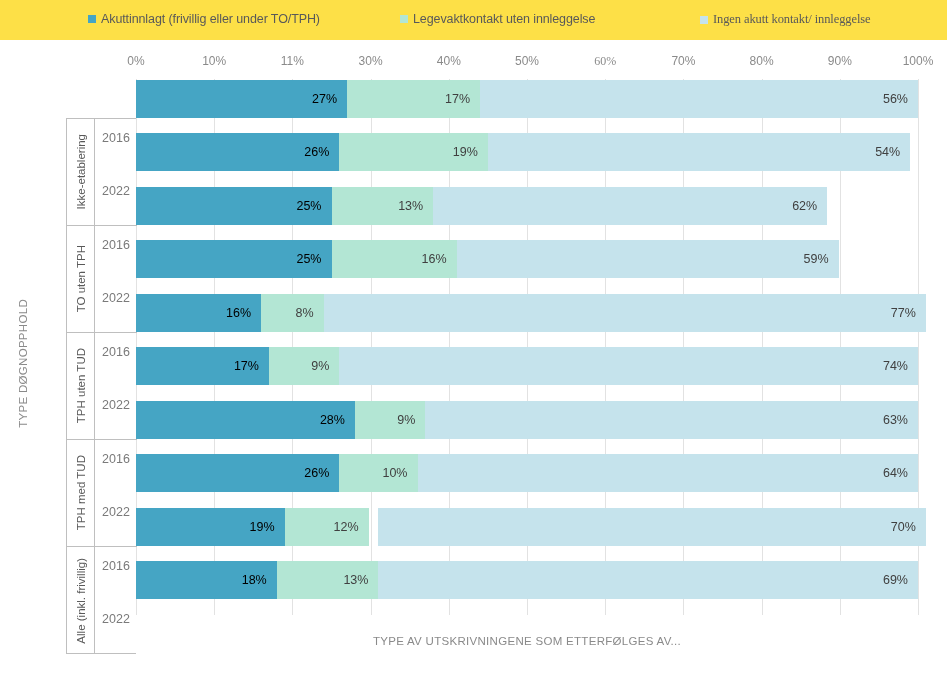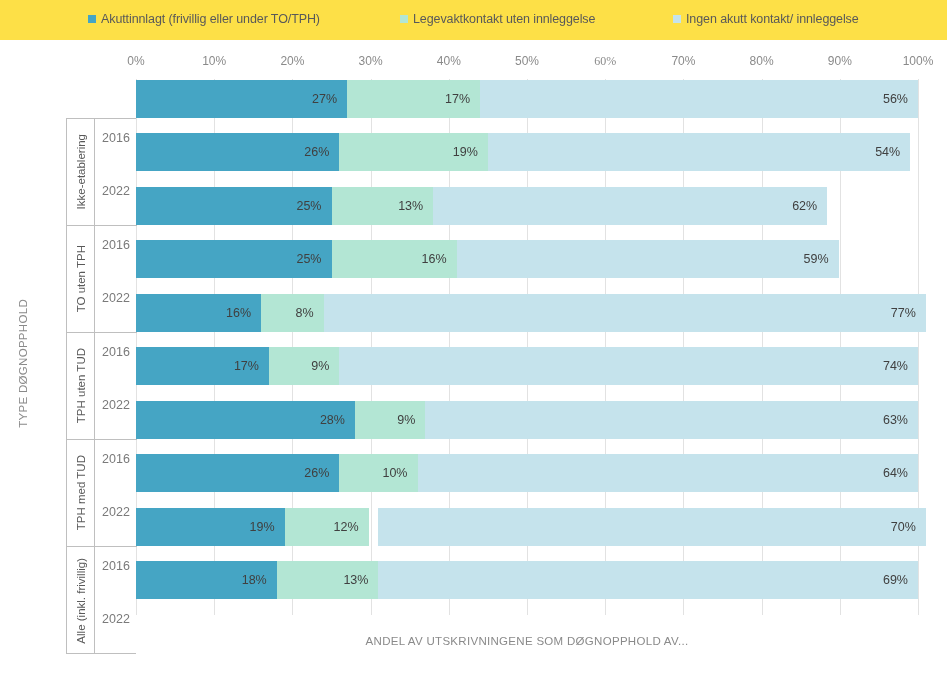--- a/index.html
+++ b/index.html
@@ -110,21 +110,21 @@
     align-items: center;
     justify-content: flex-end;
     box-sizing: border-box;
     padding-right: 10px;
     overflow: visible;
   }
   .seg-label {
     font-size: 12.5px;
     white-space: nowrap;
   }
-  .seg1 .seg-label { color: #404040; }
+  .seg1 .seg-label { color: #000000; }
   .seg2 .seg-label { color: #404040; }
   .seg3 .seg-label { color: #404040; }
 
   
   #cat-axis {
     position: absolute;
     left: 66px;
     top: 78px;
     width: 70px;
     height: 536px;
@@ -209,36 +209,36 @@
 
 <div id="legend">
   <div class="legend-item" style="left:88px;">
     <span class="legend-swatch" style="background:#45a5c4;"></span>
     <span class="legend-label">Akuttinnlagt (frivillig eller under TO/TPH)</span>
   </div>
   <div class="legend-item" style="left:400px;">
     <span class="legend-swatch" style="background:#b3e6d4;"></span>
     <span class="legend-label">Legevaktkontakt uten innleggelse</span>
   </div>
-  <div class="legend-item" style="left:673px;">
+  <div class="legend-item" style="left:700px;font-family:Liberation Serif, serif;">
     <span class="legend-swatch" style="background:#c5e3ec;"></span>
     <span class="legend-label">Ingen akutt kontakt/ innleggelse</span>
   </div>
 </div>
 
 <div id="plot-wrap">
 
   <div id="y-axis-title">
     <span>TYPE DØGNOPPHOLD</span>
   </div>
 
   <div id="x-axis-ticks">
       <div class="x-tick" style="left: 136px;">0%</div>
       <div class="x-tick" style="left: 214.2px;">10%</div>
-      <div class="x-tick" style="left: 292.4px;">20%</div>
+      <div class="x-tick" style="left: 292.4px;">11%</div>
       <div class="x-tick" style="left: 370.6px;">30%</div>
       <div class="x-tick" style="left: 448.8px;">40%</div>
       <div class="x-tick" style="left: 527px;">50%</div>
       <div class="x-tick" style="left: 605.2px; font-family: Liberation Serif, serif;">60%</div>
       <div class="x-tick" style="left: 683.4px;">70%</div>
       <div class="x-tick" style="left: 761.6px;">80%</div>
       <div class="x-tick" style="left: 839.8px;">90%</div>
       <div class="x-tick" style="left: 918px;">100%</div>
     </div>
 
@@ -419,15 +419,15 @@
         </div>
         <div class="cat-year" style="top: 0px;">
           <span>2016</span>
         </div>
         <div class="cat-year" style="top: 53px;">
           <span>2022</span>
         </div>
       </div>
     </div>
 
-  <div id="x-axis-title">ANDEL AV UTSKRIVNINGENE SOM DØGNOPPHOLD AV...</div>
+  <div id="x-axis-title">TYPE AV UTSKRIVNINGENE SOM ETTERFØLGES AV...</div>
 
 </div>
 
 </body></html>

